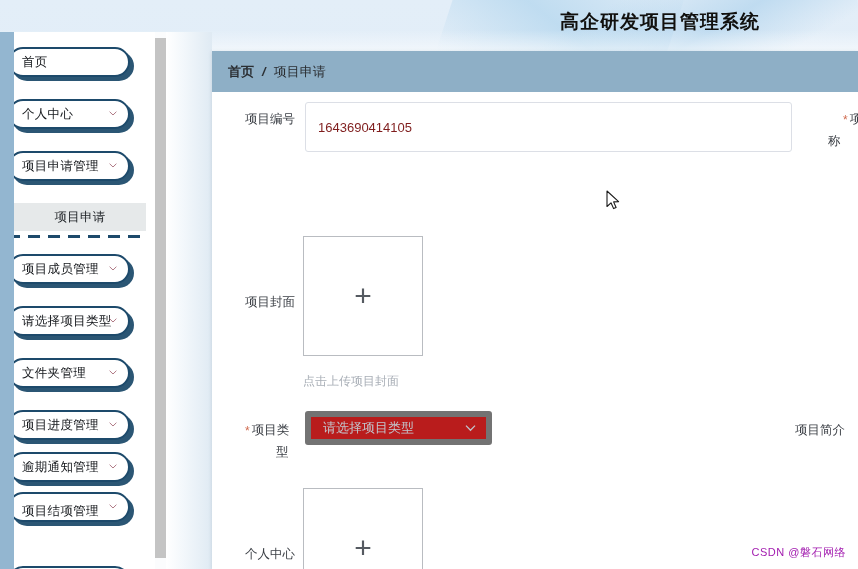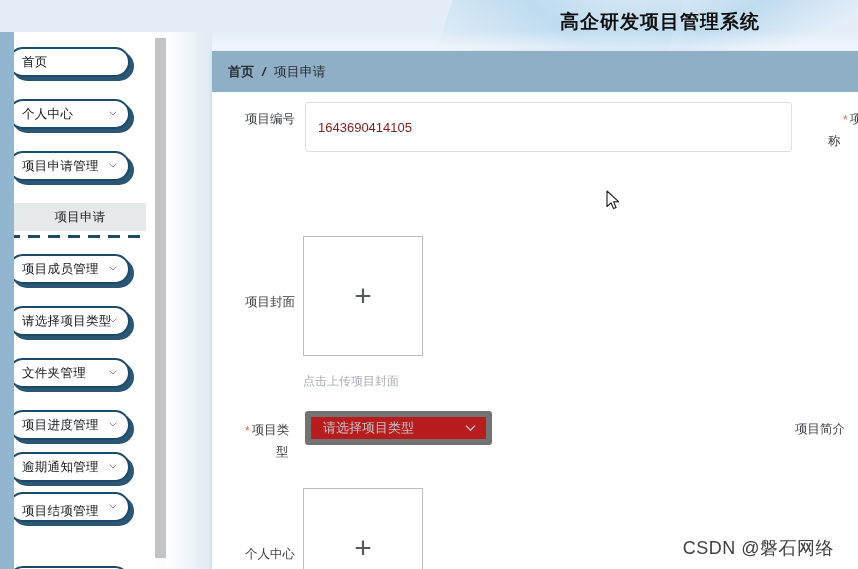--- a/index.html
+++ b/index.html
@@ -287,24 +287,24 @@
   #mouse-cursor {
     position: absolute;
     left: 606px; top: 190px;
     width: 16px; height: 22px;
     z-index: 40;
     pointer-events: none;
   }
 
   #watermark {
     position: absolute;
-    right: 24px;
+    right: 12px;
     bottom: 9px;
-    font-size: 18px;
-    color: #404040;
+    font-size: 11px;
+    color: #a21caf;
     letter-spacing: .5px;
     z-index: 30;
     white-space: nowrap;
   }
 </style>
 </head>
 <body>
 
 <div id="page-bg">
   <div class="diag-a"></div>
@@ -428,21 +428,21 @@
     <div class="field-label" style="left:48px; top:350px;">型</div>
     <div class="select-box" style="left:77px; top:319px; width:187px;">
       <span class="sel-text">请选择项目类型</span>
       <span class="sel-chev">
         <svg viewBox="0 0 11 8" width="11" height="8">
             <path d="M1 1.6 L5.5 6.2 L10 1.6" fill="none" stroke="currentColor" stroke-width="1.3"></path>
           </svg>
       </span>
     </div>
 
-    <div class="field-label" style="left:567px; top:328px;font-family:Liberation Mono, monospace;">项目简介</div>
+    <div class="field-label" style="left:567px; top:328px;">项目简介</div>
     <input class="text-input" style="left: 635px; top: 319px; width: 150px;" value="项">
 
     <div class="field-label" style="left:17px; top:452px;">个人中心</div>
     <div class="upload-box" style="left:75px; top:396px; width:120px; height:120px;">
       <span class="plus">+</span>
     </div>
 
   </div>
 </div>
 

